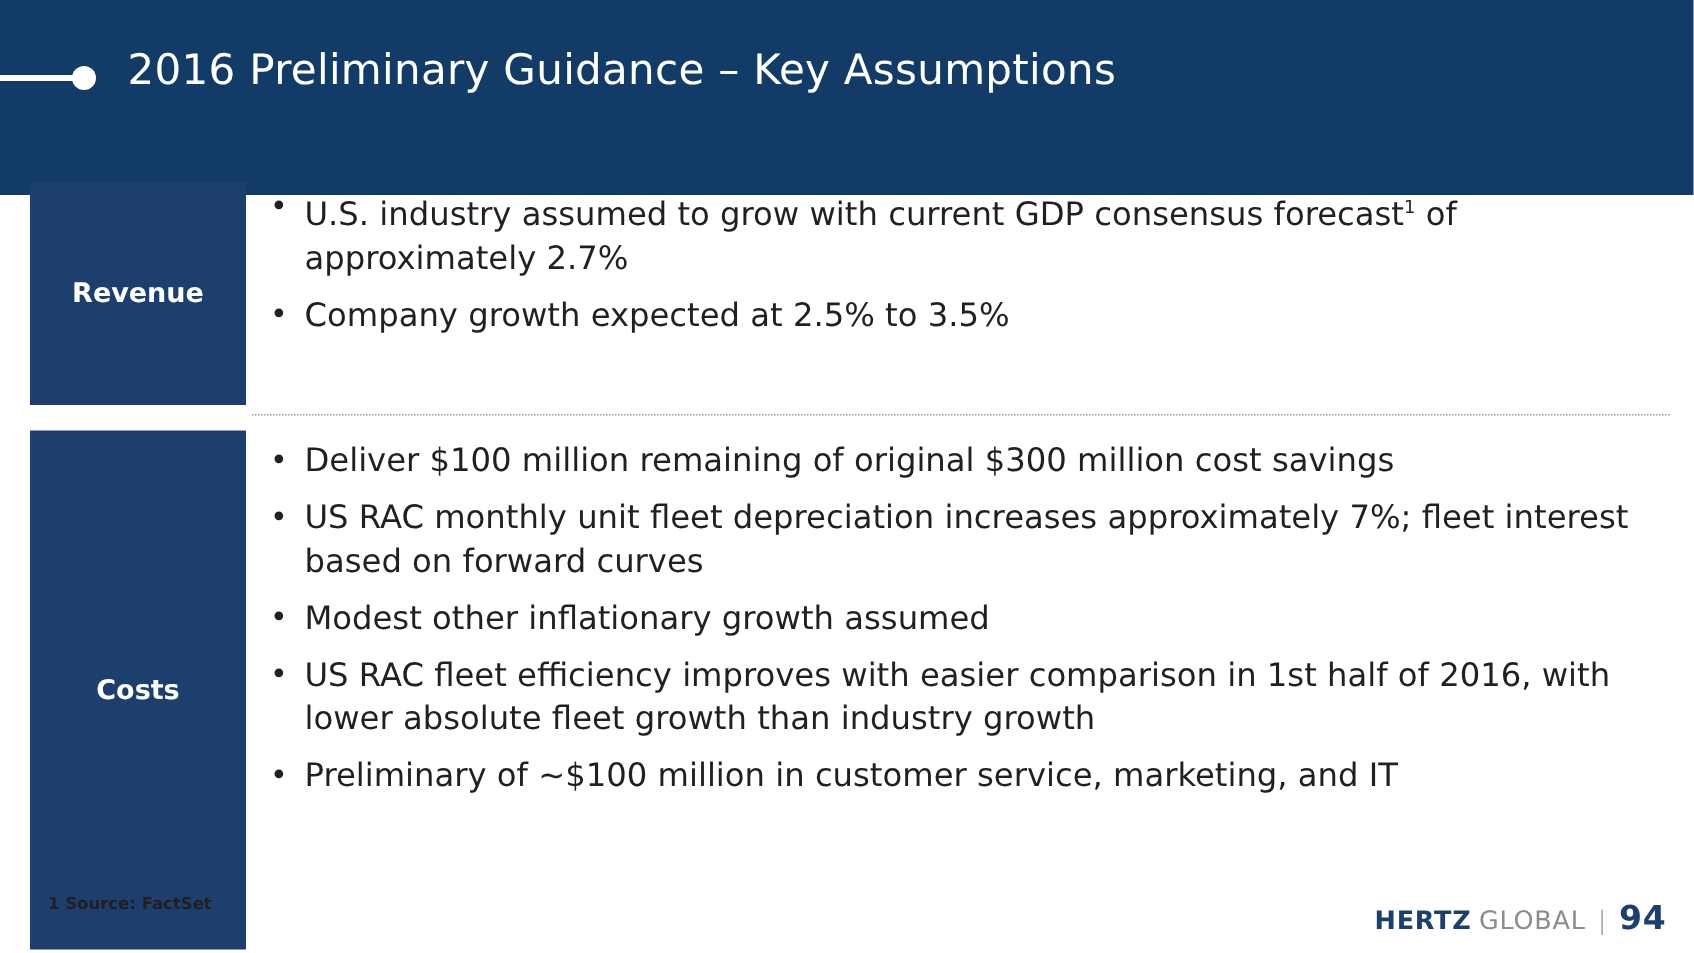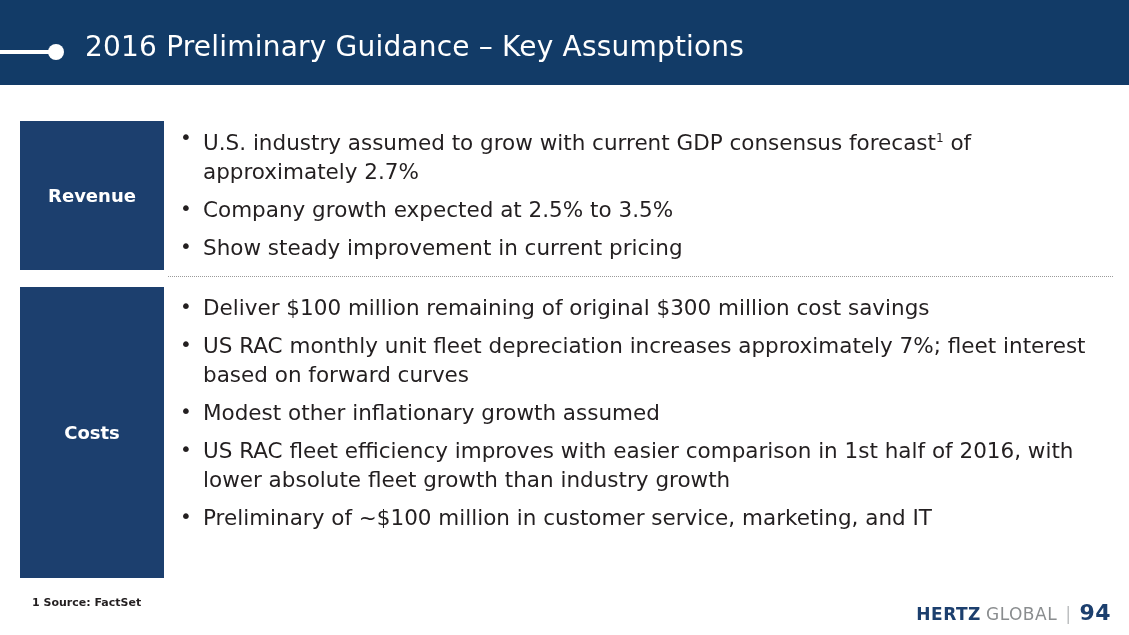--- a/index.html
+++ b/index.html
@@ -14,21 +14,21 @@
     overflow: hidden;
     position: relative;
   }
 
   
   .header-band {
     position: absolute;
     left: 0;
     top: 0;
     width: 1129px;
-    height: 85px;
+    height: 130px;
     background: #123b67;
   }
   .header-bullet-line {
     position: absolute;
     left: 0;
     top: 50px;
     width: 58px;
     height: 4px;
     background: #ffffff;
   }
@@ -67,21 +67,21 @@
   #revenue-label {
     left: 20px;
     top: 121px;
     width: 144px;
     height: 149px;
   }
   #costs-label {
     left: 20px;
     top: 287px;
     width: 144px;
-    height: 291px;
+    height: 346px;
   }
 
   .bullet-list {
     position: absolute;
     list-style: none;
     margin: 0;
     padding: 0;
   }
   #revenue-list {
     left: 178px;
@@ -174,21 +174,20 @@
 </div>
 
 <div class="section-label" id="revenue-label">Revenue</div>
 
 <ul class="bullet-list" id="revenue-list">
   <li class="bullet-item">
     <span>U.S. industry assumed to grow with current GDP consensus forecast</span><span class="sup">1</span>
     <span>of approximately 2.7%</span>
   </li>
   <li class="bullet-item">Company growth expected at 2.5% to 3.5%</li>
-  <li class="bullet-item">Show steady improvement in current pricing</li>
 </ul>
 
 <div class="divider"></div>
 
 <div class="section-label" id="costs-label">Costs</div>
 
 <ul class="bullet-list" id="costs-list">
   <li class="bullet-item">Deliver $100 million remaining of original $300 million cost savings</li>
   <li class="bullet-item">US RAC monthly unit fleet depreciation increases approximately 7%; fleet interest based on forward curves</li>
   <li class="bullet-item">Modest other inflationary growth assumed</li>

